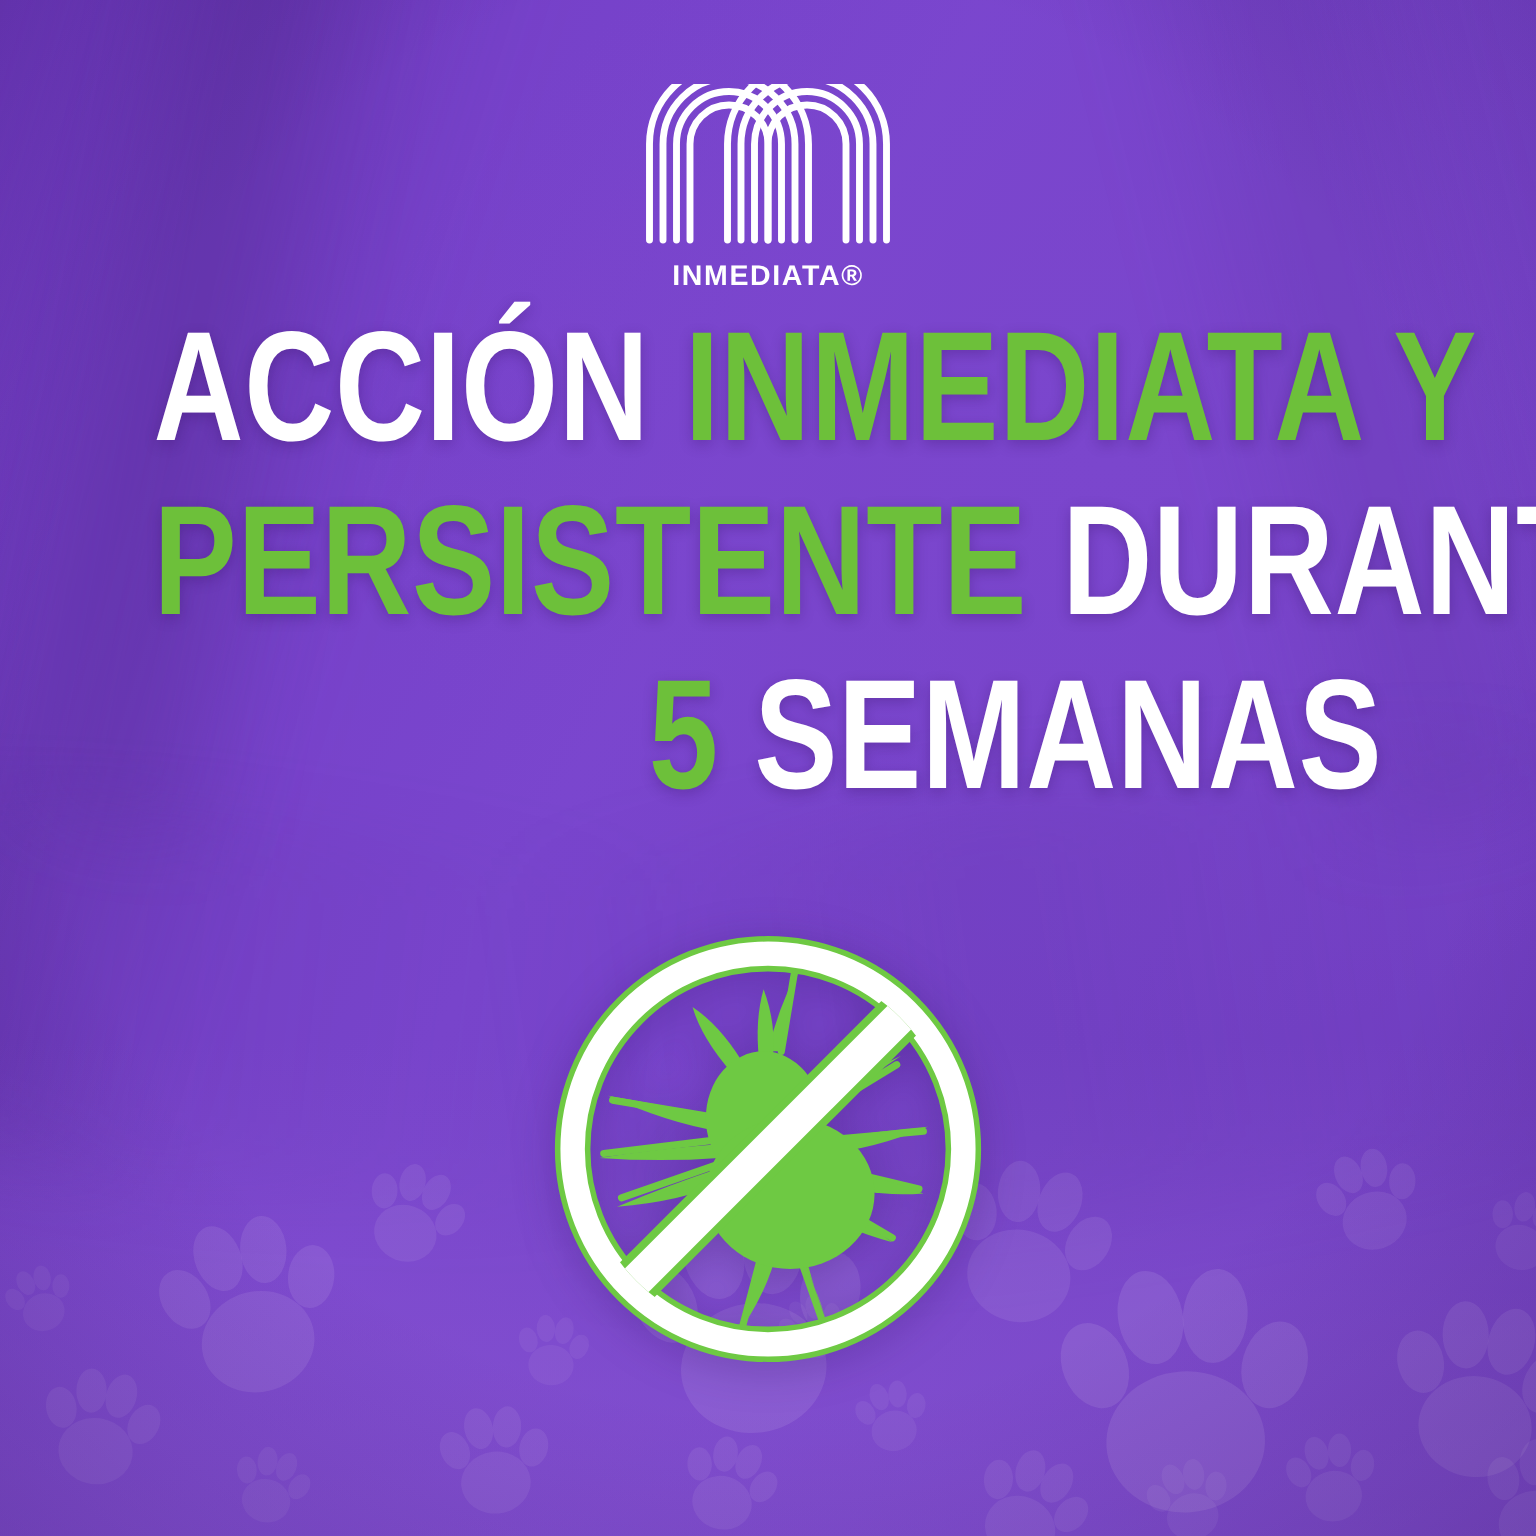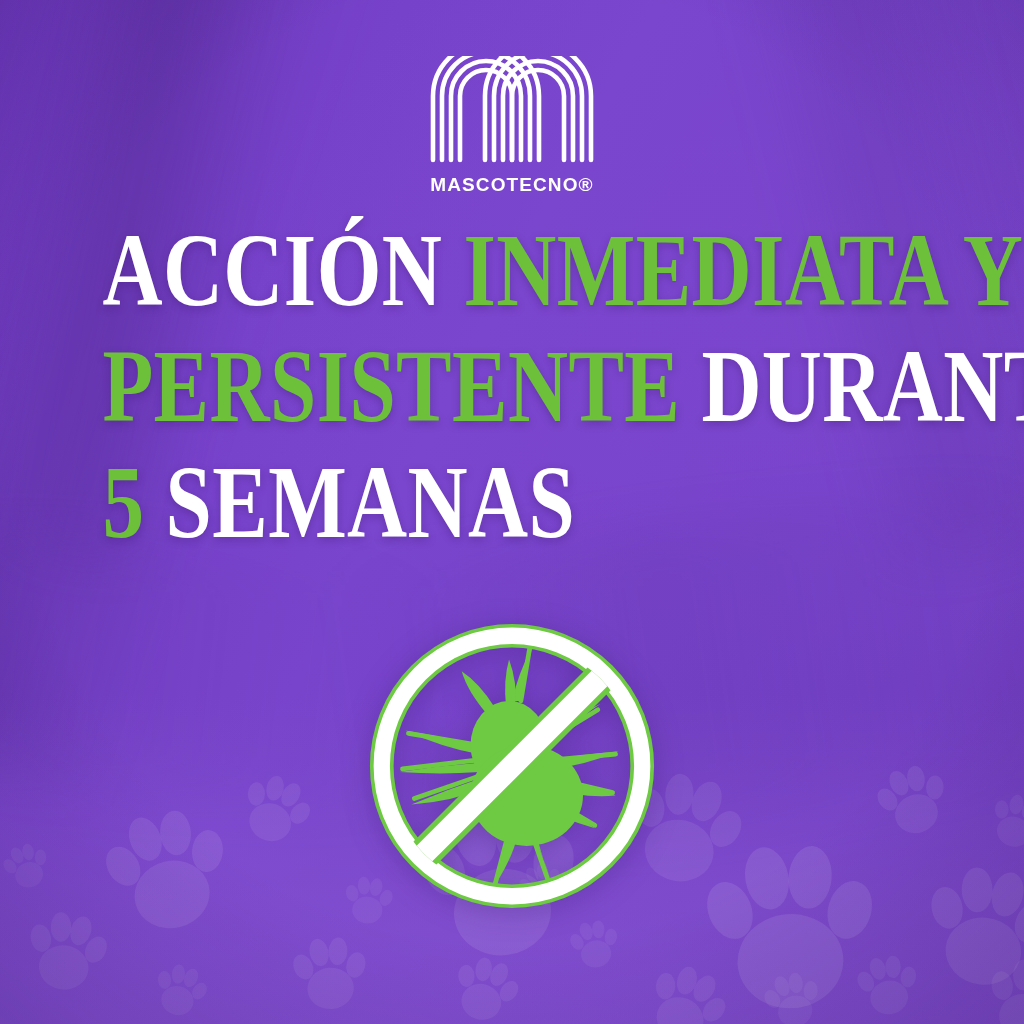--- a/index.html
+++ b/index.html
@@ -68,23 +68,22 @@
     font-weight: bold;
     letter-spacing: 1.1px;
     line-height: 1;
     white-space: nowrap;
   }
 
   
   .headline {
     position: absolute;
     left: 0; right: 0;
-    top: 212px;
-    text-align: left;
-    font-family: Liberation Serif, serif;
+    top: 200px;
+    text-align: right;
   }
   .hl-line {
     display: block;
     color: #ffffff;
     font-weight: bold;
     font-size: 104px;
     line-height: 116px;
     letter-spacing: 0.5px;
     white-space: nowrap;
     transform: scaleX(.80);
@@ -312,21 +311,21 @@
         <path d="M79 104 L79 40 A35 35 0 0 1 149 40 L149 104"></path>
         <path d="M70 104 L70 40 A44 44 0 0 1 158 40 L158 104"></path>
         <path d="M61 104 L61 40 A53 53 0 0 1 167 40 L167 104"></path>
 
         <path d="M88 104 L88 40 A26 26 0 0 0 36 40 L36 104"></path>
         <path d="M97 104 L97 40 A35 35 0 0 0 27 40 L27 104"></path>
         <path d="M106 104 L106 40 A44 44 0 0 0 18 40 L18 104"></path>
         <path d="M115 104 L115 40 A53 53 0 0 0 9 40 L9 104"></path>
       </svg>
     </div>
-    <div class="logo-word">MASCOTECNO®</div>
+    <div class="logo-word">INMEDIATA®</div>
   </div>
 
   <div class="headline">
     <span class="hl-line"><span class="hl-white">ACCIÓN</span><span> </span><span class="hl-green">INMEDIATA Y</span></span>
     <span class="hl-line"><span class="hl-green">PERSISTENTE</span><span> </span><span class="hl-white">DURANTE</span></span>
     <span class="hl-line"><span class="hl-green">5</span><span> </span><span class="hl-white">SEMANAS</span></span>
   </div>
 
   <div class="no-bug">
     <svg viewBox="0 0 200 200" xmlns="http://www.w3.org/2000/svg">

